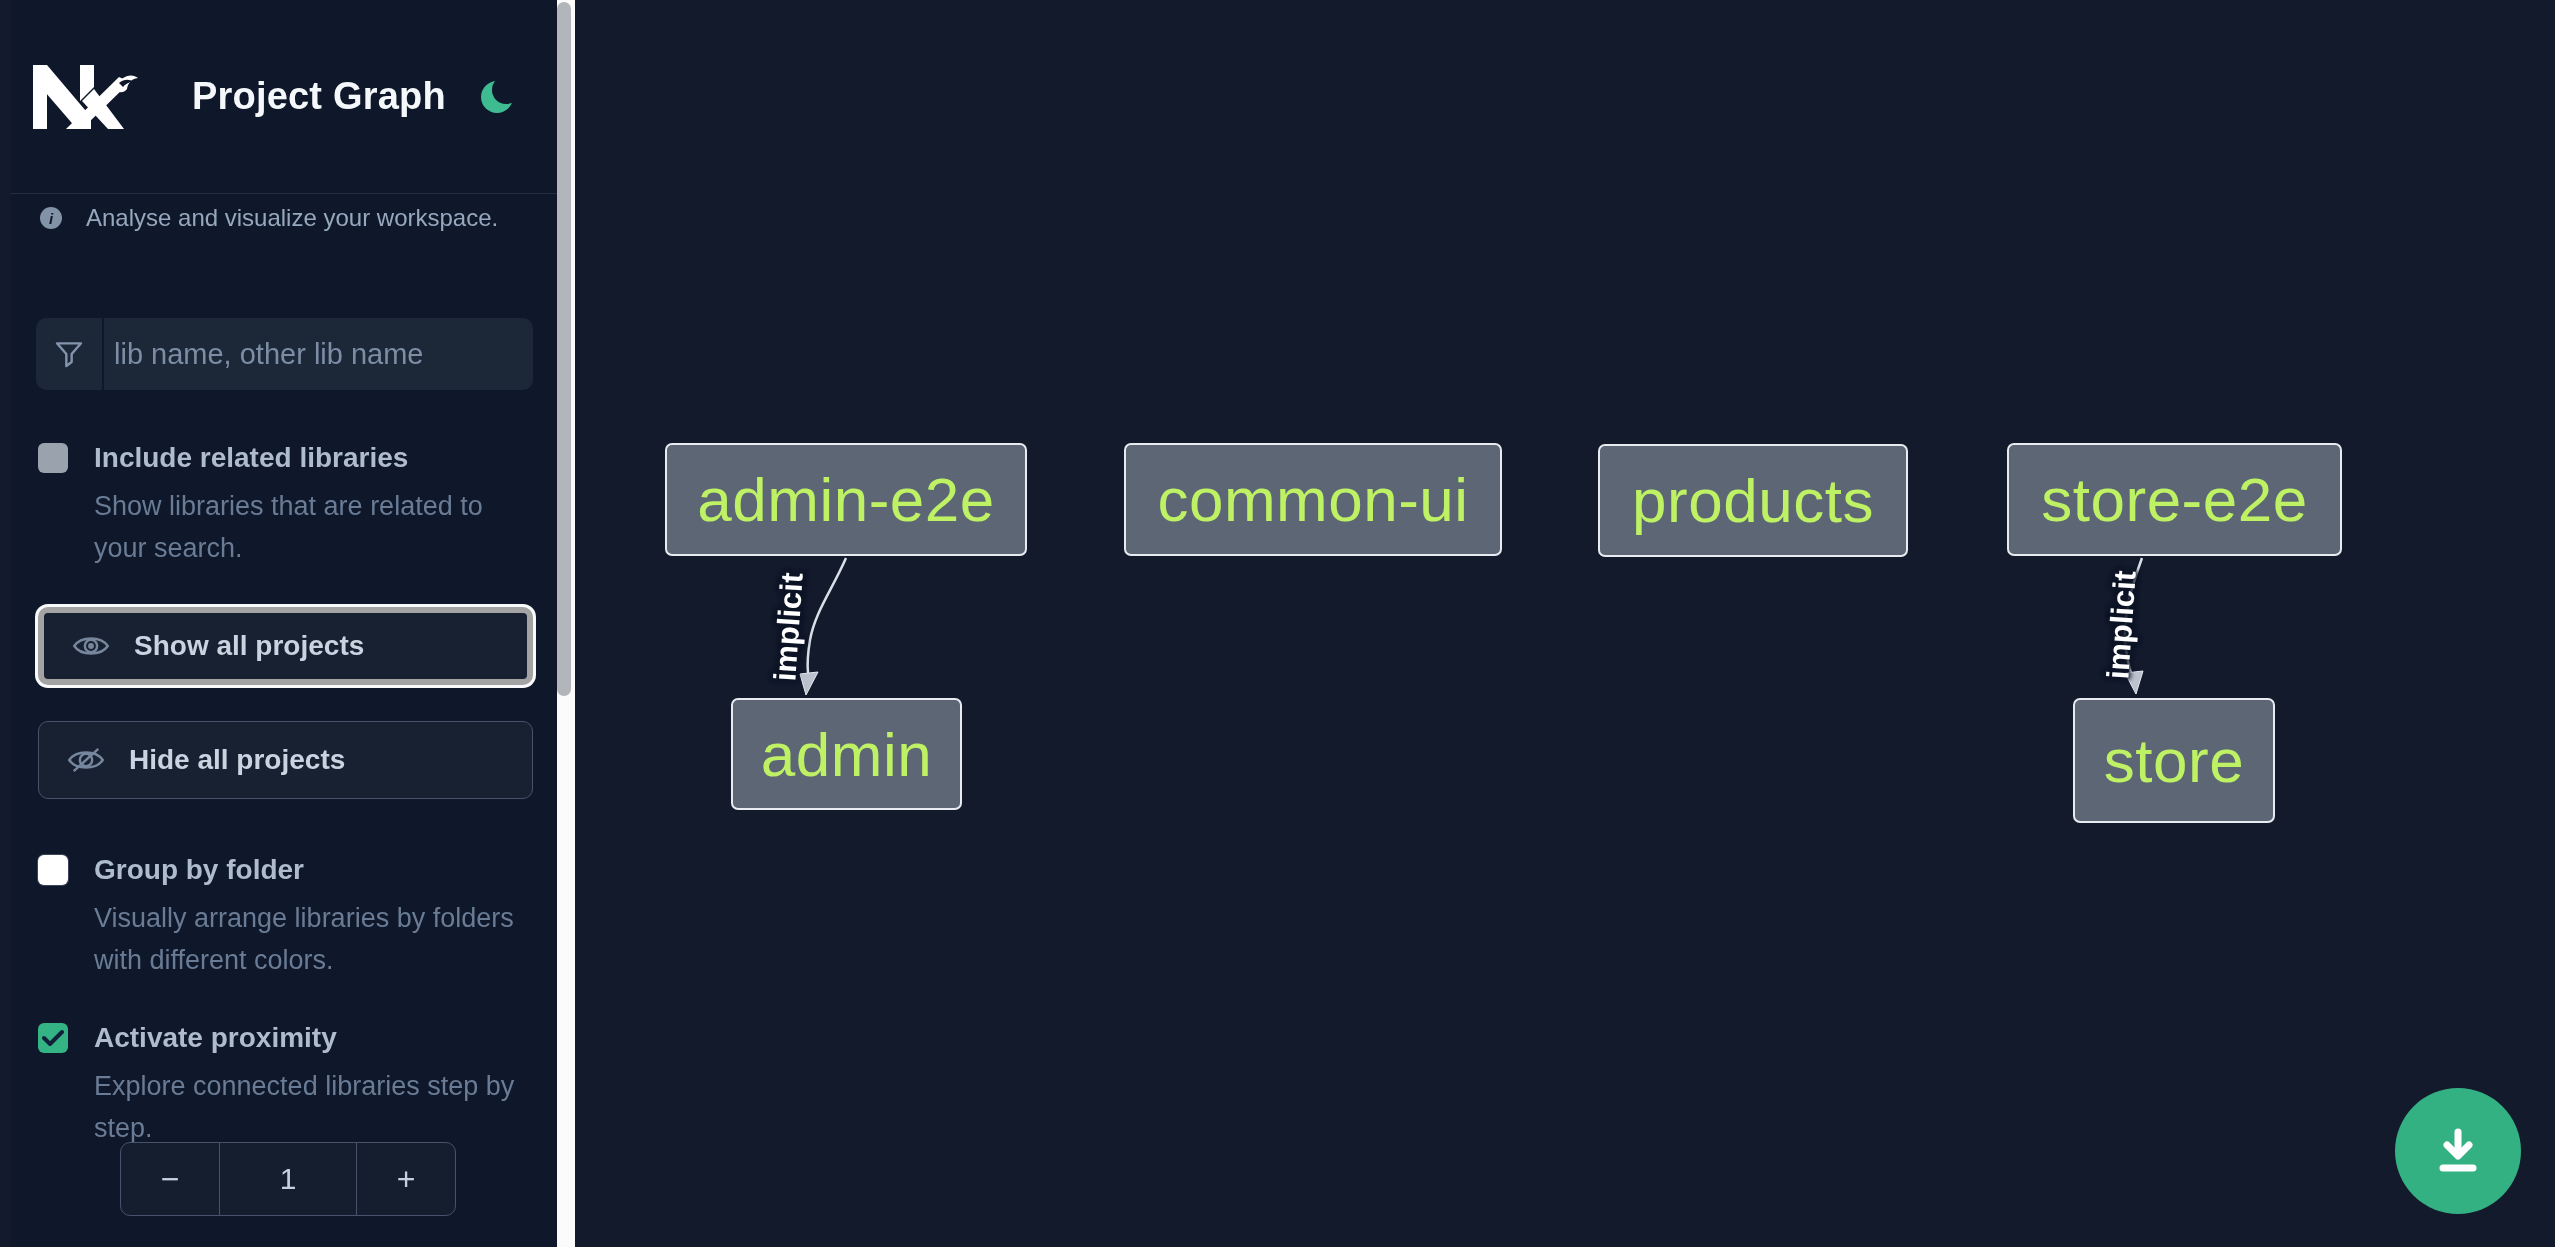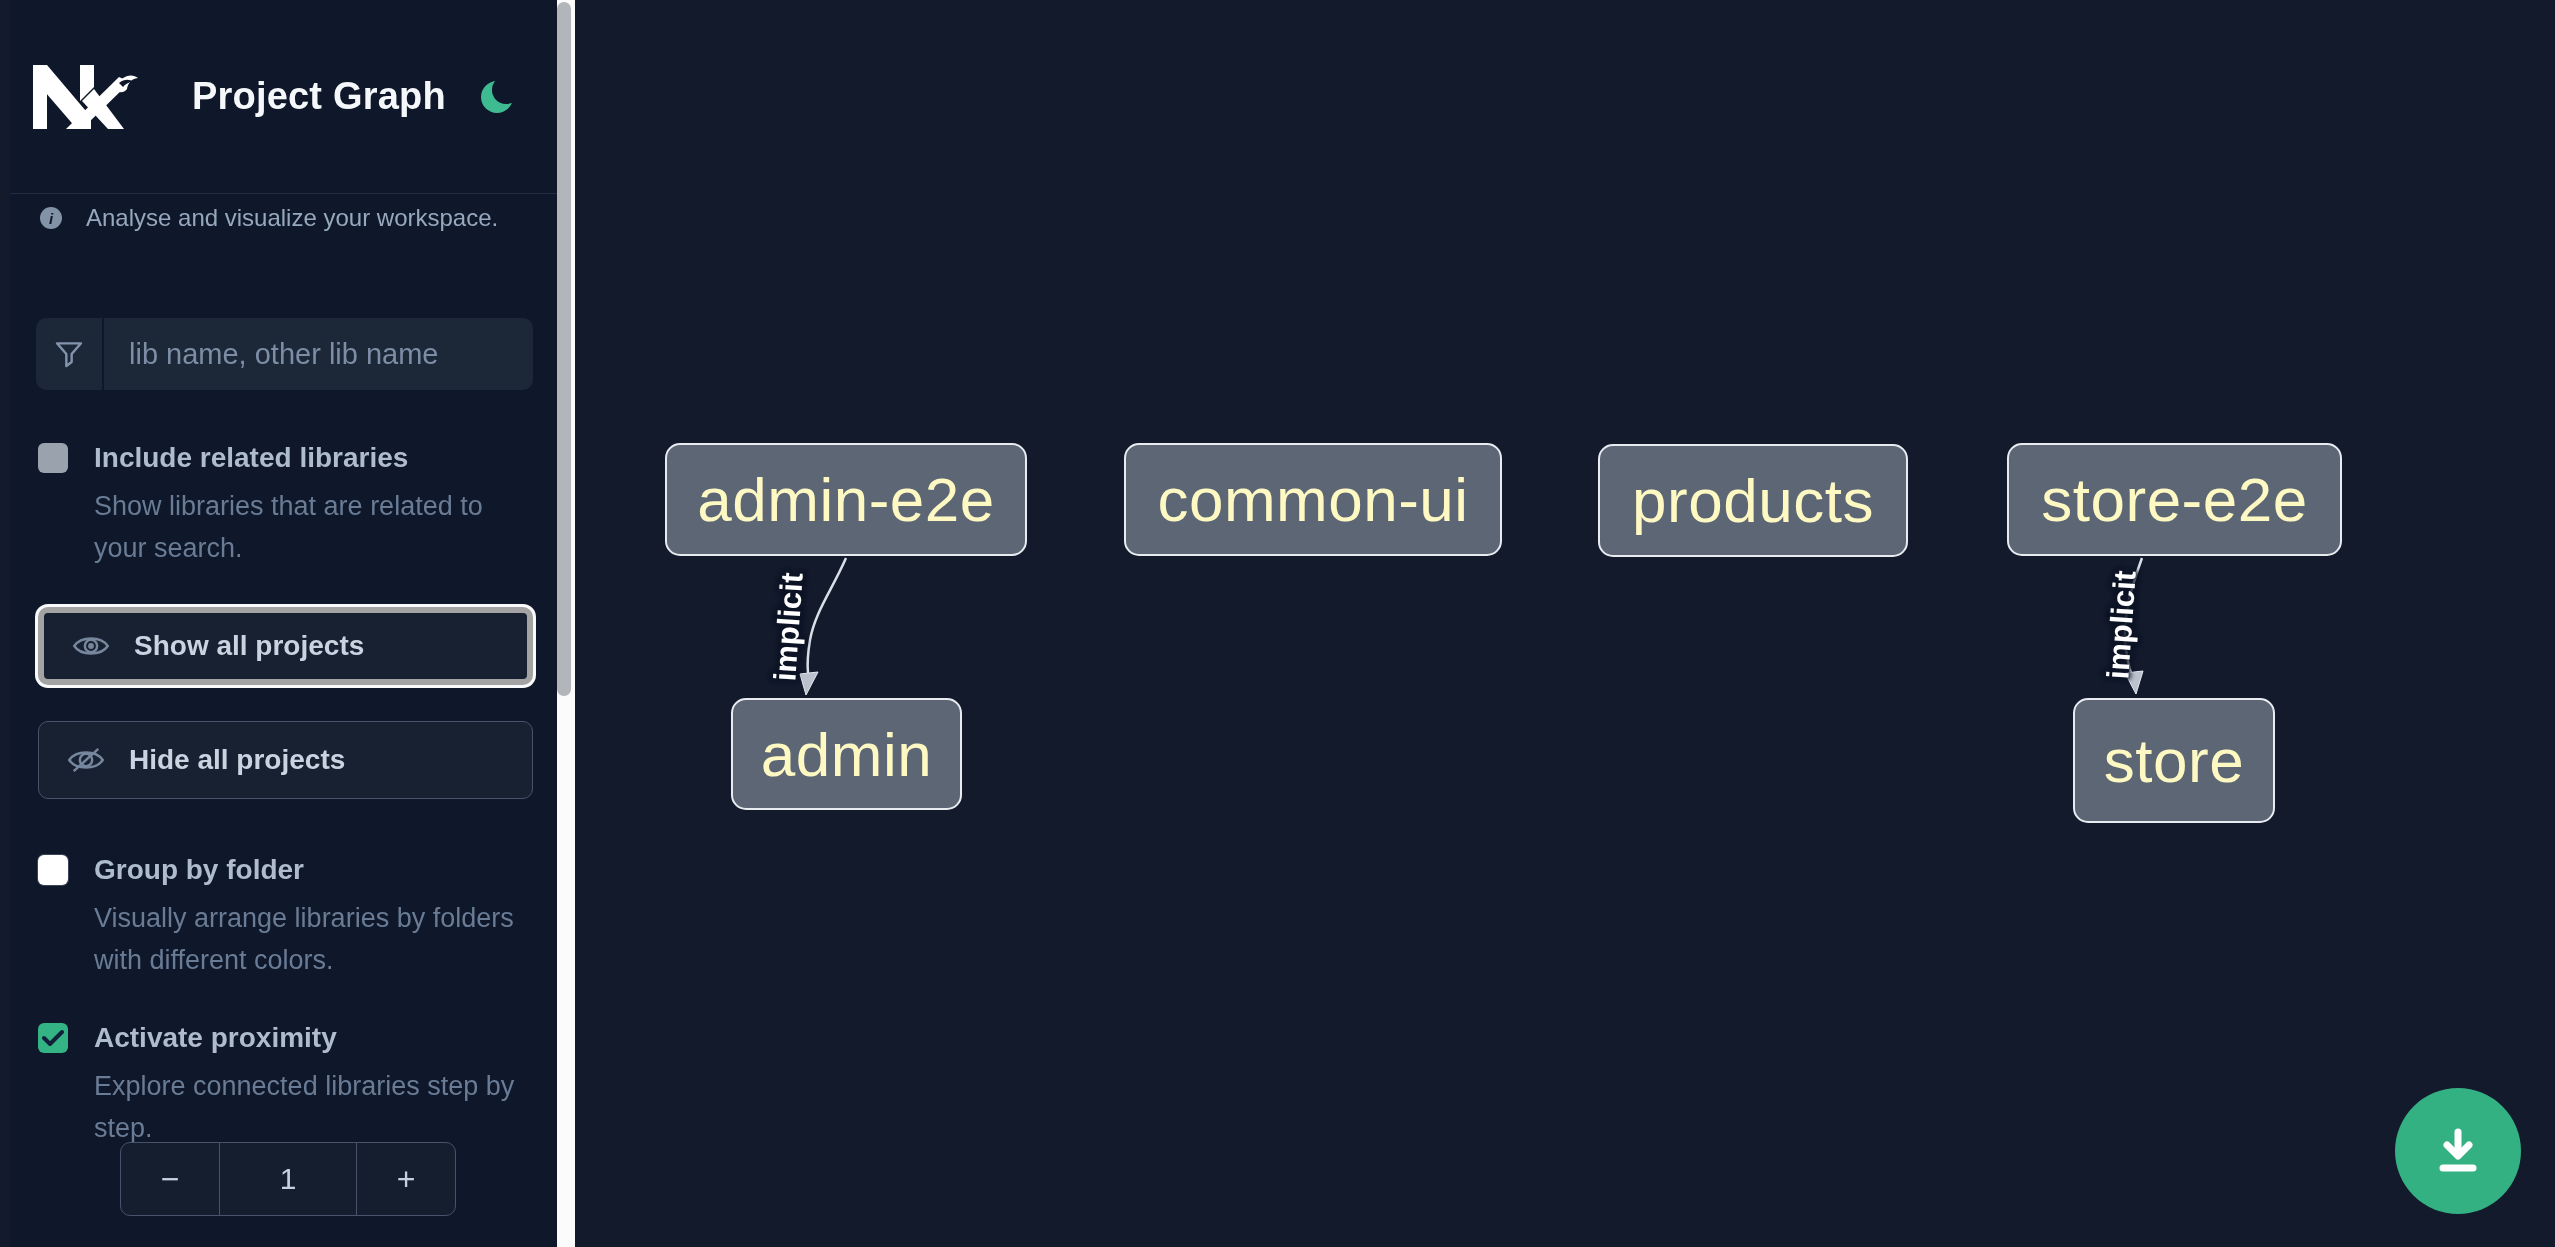--- a/index.html
+++ b/index.html
@@ -16,21 +16,21 @@
 
   .info-row { position:absolute; left:30px; top:204px; display:flex; align-items:center; gap:24px; }
   .info-icon { width:22px; height:22px; border-radius:50%; background:#8292a7; color:#0f172a;
                font-size:15px; font-weight:700; font-style:italic; display:flex; align-items:center; justify-content:center; }
   .tagline { font-size:24px; color:#97a8be; }
 
   .searchbox { position:absolute; left:26px; top:318px; width:497px; height:72px; background:#1c2737;
                border-radius:10px; display:flex; align-items:stretch; overflow:hidden; }
   .search-iconcell { width:68px; display:flex; align-items:center; justify-content:center; border-right:2px solid #0f172a; }
   .searchbox input { flex:1; background:transparent; border:none; outline:none; color:#cbd5e1;
-                     font-size:29px; padding:0 25px; font-family:"Liberation Sans", sans-serif; }
+                     font-size:29px; padding:0 10px; font-family:"Liberation Sans", sans-serif; }
   .searchbox input::placeholder { color:#7d8da6; opacity:1; }
 
   .opt-block { position:absolute; left:28px; display:flex; gap:26px; width:500px; }
   .checkbox { width:30px; height:30px; border-radius:6px; flex:0 0 auto; margin-top:2px; }
   .cb-gray  { background:#9aa2ad; }
   .cb-white { background:#ffffff; box-shadow:0 0 0 1px #39455a; }
   .cb-green { background:#34b384; display:flex; align-items:center; justify-content:center; }
   .opt-texts { display:flex; flex-direction:column; }
   .opt-label { font-size:28px; font-weight:700; color:#aebccb; line-height:34px; }
   .opt-desc  { font-size:27px; color:#6a7c95; line-height:42px; margin-top:10px; max-width:450px; }
@@ -47,22 +47,22 @@
   .step-val { flex:1; display:flex; align-items:center; justify-content:center; font-size:30px;
               border-left:1px solid #46536a; border-right:1px solid #46536a; }
 
   
   .scroll-track { position:absolute; left:557px; top:0; width:18px; height:1247px; background:#fbfbfb; }
   .scroll-thumb { position:absolute; left:0; top:2px; width:14px; height:694px; background:#b2b6bb; border-radius:7px; }
 
   
   .canvas { position:absolute; left:575px; top:0; width:1980px; height:1247px; background:#131a2c; }
   .edges-svg { position:absolute; left:0; top:0; width:2555px; height:1247px; pointer-events:none; }
-  .gnode { position:absolute; height:113px; background:#5c6675; border:2px solid #e8ecf1; border-radius:15px;
-           display:flex; align-items:center; justify-content:center; color:#fef9c3; font-size:62px;
+  .gnode { position:absolute; height:113px; background:#5c6675; border:2px solid #e8ecf1; border-radius:7px;
+           display:flex; align-items:center; justify-content:center; color:#bef264; font-size:62px;
            letter-spacing:0.5px; cursor:pointer; }
   .n-admin-e2e { left:665px;  top:443px; width:362px; }
   .n-common-ui { left:1124px; top:443px; width:378px; }
   .n-products  { left:1598px; top:444px; width:310px; }
   .n-store-e2e { left:2007px; top:443px; width:335px; }
   .n-admin     { left:731px;  top:698px; width:231px; height:112px; }
   .n-store     { left:2073px; top:698px; width:202px; height:125px; }
 
   .edge-label { position:absolute; color:#ffffff; font-size:31px; font-weight:600; white-space:nowrap;
                 transform:translate(-50%,-50%) rotate(-86deg);

